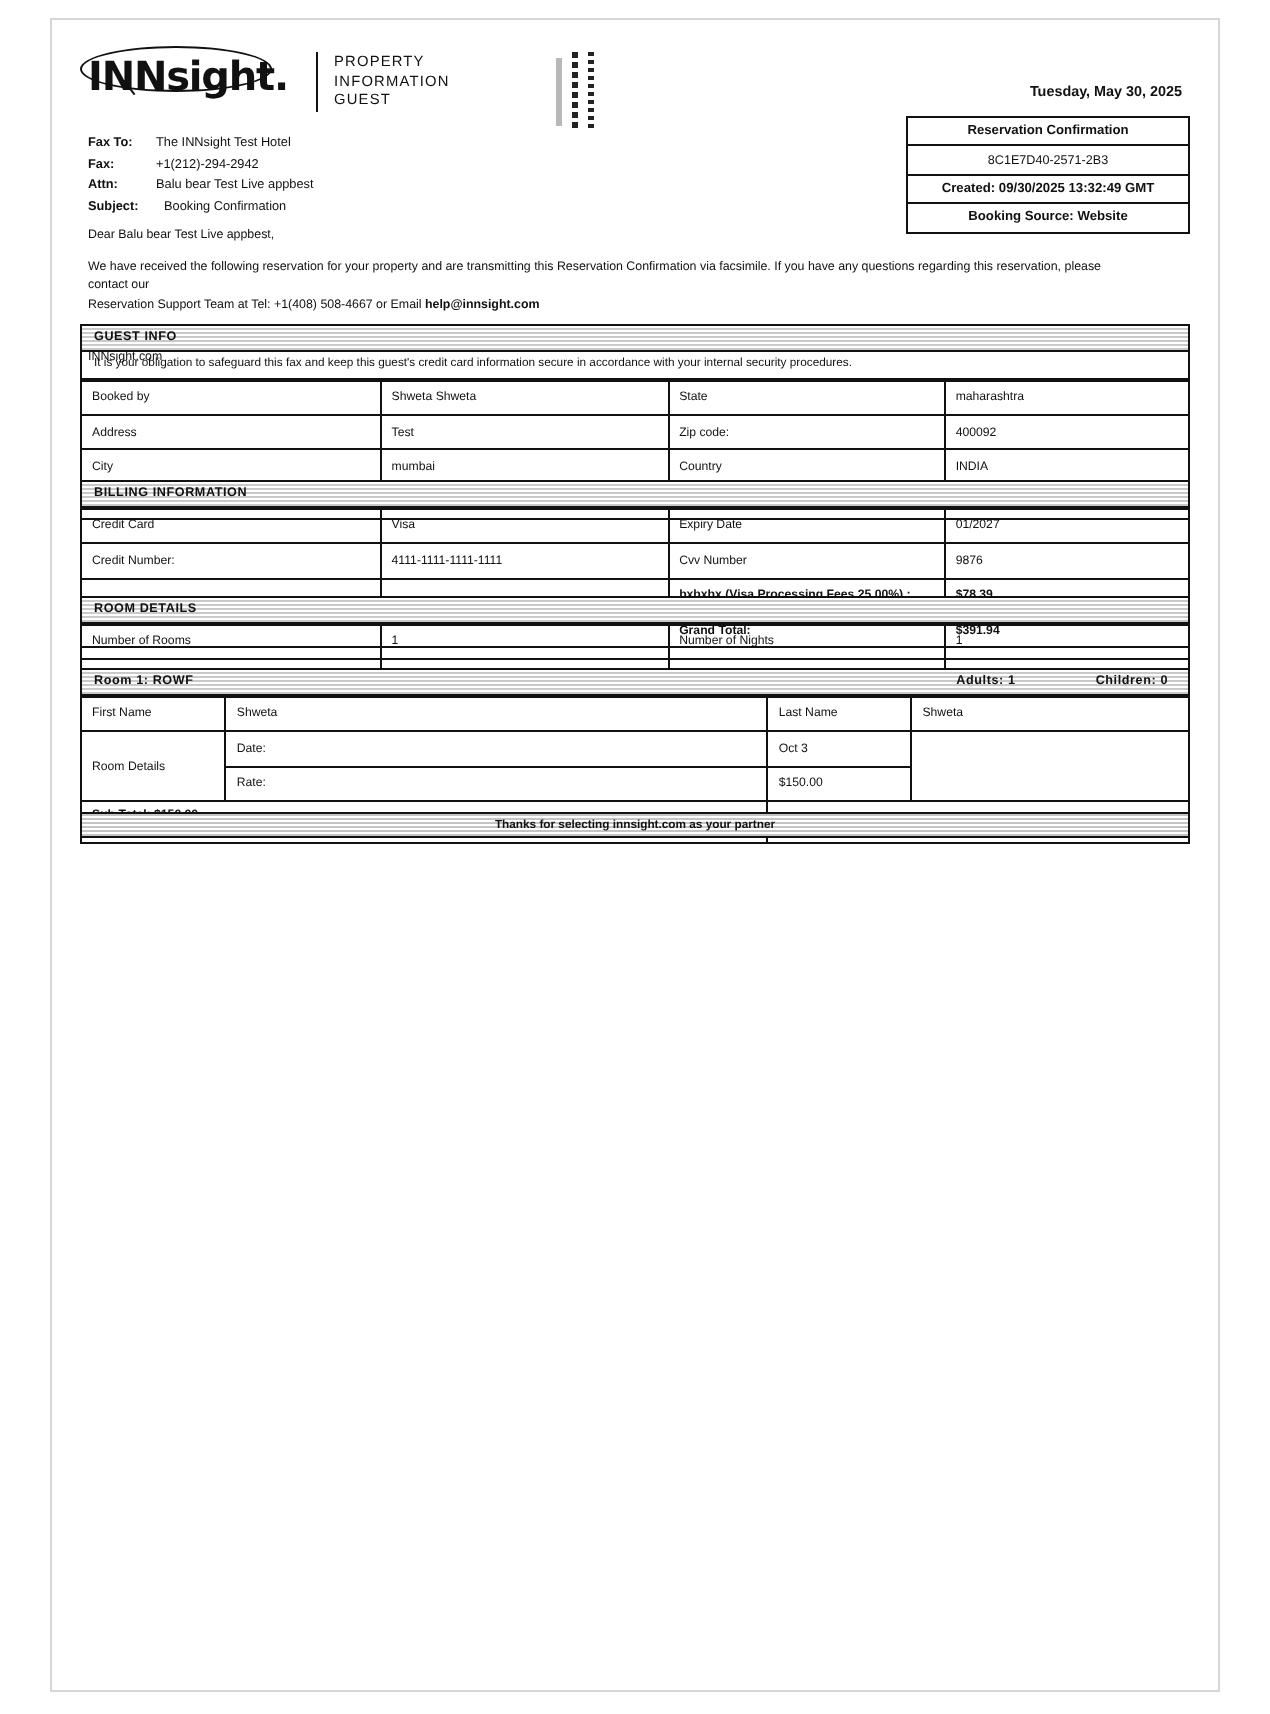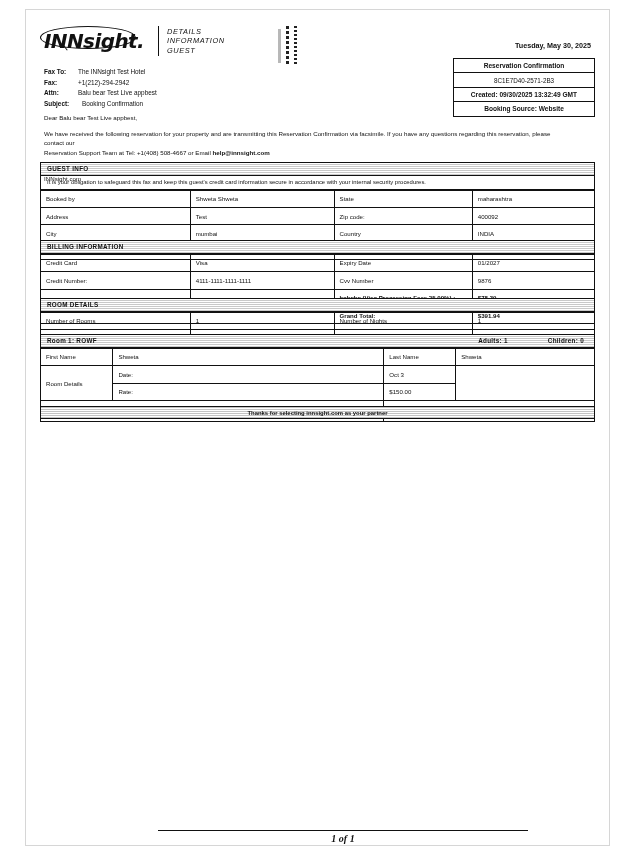--- a/index.html
+++ b/index.html
@@ -25,22 +25,21 @@
     height: 835px;
     background: #fff;
     box-shadow: 0 0 0 1px #d6d6d6;
   }
   
   .logo-wrap {
     position: absolute;
     left: 18px;
     top: 16px;
     display: flex;
-    align-items: center;
-    font-style: italic;
+    align-items: flex-start;
   }
   .logo-mark {
     font-size: 20px;
     font-weight: bold;
     letter-spacing: -0.6px;
     font-family: "DejaVu Sans", sans-serif;
     position: relative;
     color: #111;
   }
   .logo-oval {
@@ -225,21 +224,21 @@
   <div class="sheet">
 
     <div class="logo-wrap">
       <div class="logo-mark">
         <span class="logo-oval"></span>
         <span class="logo-tail"></span>
         <span>INNsight.</span>
       </div>
       <div class="logo-sep"></div>
       <div class="logo-sub">
-        <div>DETAILS</div>
+        <div>PROPERTY</div>
         <div>INFORMATION</div>
         <div>GUEST</div>
       </div>
     </div>
 
     <div class="barcode">
       <span class="bar b1"></span>
       <span class="bar b2"></span>
       <span class="bar"></span>
     </div>
@@ -404,16 +403,15 @@
           <td class="noright" colspan="2" style="border-bottom:none;border-left:none;font-weight:bold;text-align:center">Note: Rates include Extra Person/Child Fees</td>
         </tr>
       </tbody>
         </table>
     </div>
 
     <div class="footer-band" style="top:396px">
       <span>Thanks for selecting innsight.com as your partner</span>
     </div>
 
-    <div class="page-foot">1 of 1</div>
 
   </div>
 </div>
 
 </body></html>

